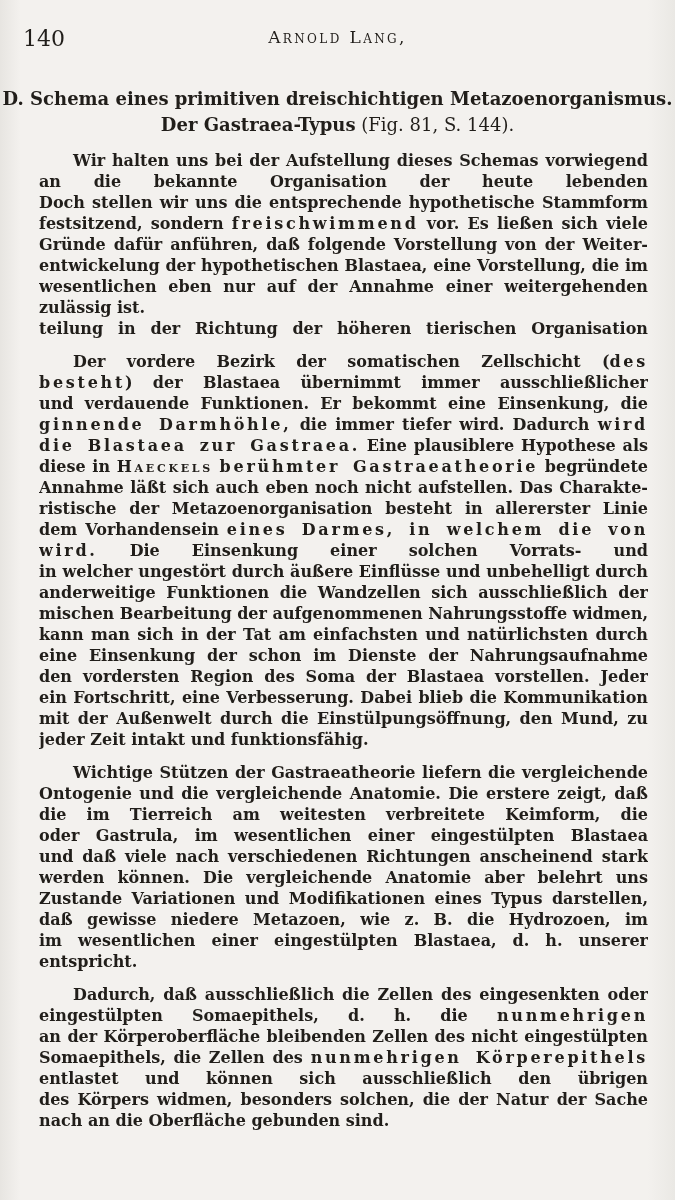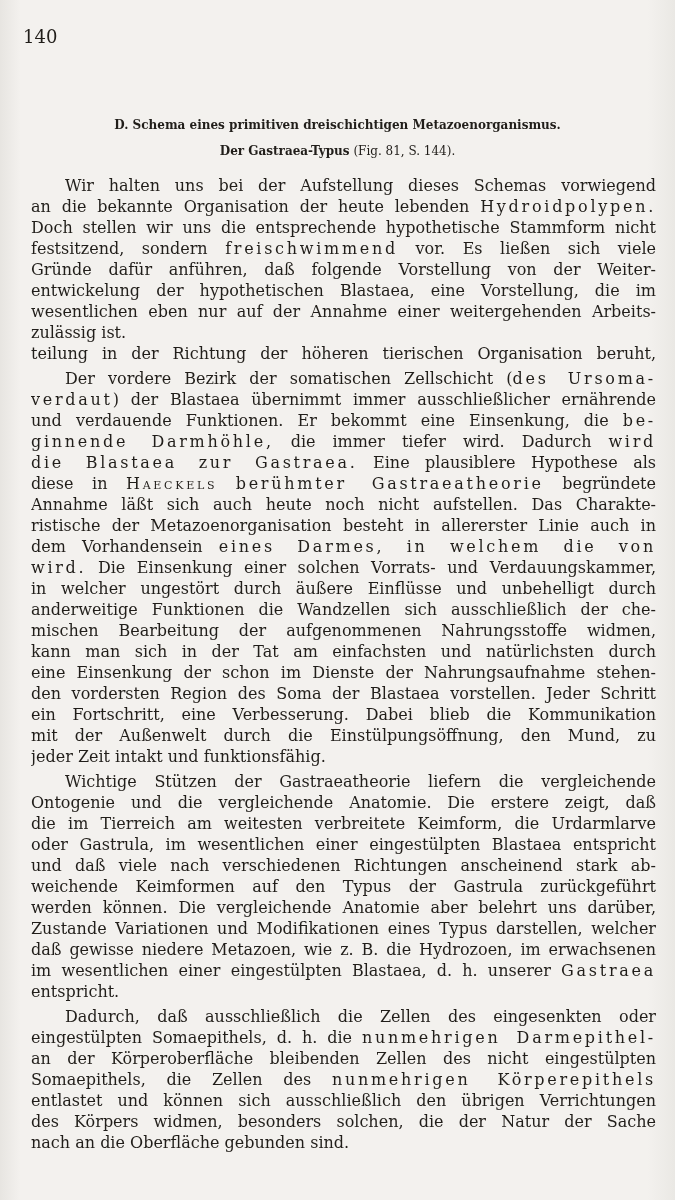--- a/index.html
+++ b/index.html
@@ -8,92 +8,92 @@
     margin:0;
     position:relative;
     box-sizing:border-box;
     overflow:hidden;
     background:
       linear-gradient(90deg, #e7e5e1 0, #f3f1ee 3%, #f3f1ee 96%, #eae8e4 100%);
     color:#211e1a;
     font-family:"DejaVu Serif", serif;
     -webkit-font-smoothing:antialiased;
   }
-  .pageno{position:absolute;top:26px;left:23px;font-size:18px;}
+  .pageno{position:absolute;top:26px;left:23px;font-size:22px;}
   .runhead{
     position:absolute;top:27px;left:0;right:0;
     text-align:center;font-variant:small-caps;
     letter-spacing:0.14em;font-size:17px;
   }
-  .heading{padding-top:112px;text-align:center;font-weight:bold;font-size:12px;line-height:26px;}
+  .heading{padding-top:86px;text-align:center;font-weight:bold;font-size:18px;line-height:26px;}
   .heading .fig{font-weight:normal;}
   .body-text{margin:11px 15px 0 27px;}
-  .para{margin:4px;}
+  .para{margin:12px;font-weight:bold;}
   .line{
     font-size:16px;line-height:21px;height:21px;
     text-align:justify;text-align-last:justify;
     overflow:hidden;white-space:normal;
   }
   .line.first{text-indent:34px;}
   .line.last{text-align-last:left;}
   .s-n{letter-spacing:0;}
   .s-g{letter-spacing:0.17em;word-spacing:0.22em;}
   .s-sc{font-variant:small-caps;letter-spacing:0.17em;}
 </style>
 </head>
 <body>
 
 <div class="page">
   <div class="pageno">140</div>
+  <div class="runhead">Arnold Lang,</div>
 
   <div class="heading">
     <div>D. Schema eines primitiven dreischichtigen Metazoenorganismus.</div>
     <div><span>Der Gastraea-Typus</span><span class="fig"> (Fig. 81, S. 144).</span></div>
   </div>
 
   <div class="body-text">
       <div class="para">
         <div class="line first"><span class="s-n">Wir halten uns bei der Aufstellung dieses Schemas vorwiegend</span></div>
         <div class="line"><span class="s-n">an die bekannte Organisation der heute lebenden </span><span class="s-g">Hydroidpolypen.</span></div>
         <div class="line"><span class="s-n">Doch stellen wir uns die entsprechende hypothetische Stammform nicht</span></div>
         <div class="line"><span class="s-n">festsitzend, sondern </span><span class="s-g">freischwimmend</span><span class="s-n"> vor. Es ließen sich viele</span></div>
         <div class="line"><span class="s-n">Gründe dafür anführen, daß folgende Vorstellung von der Weiter-</span></div>
         <div class="line"><span class="s-n">entwickelung der hypothetischen Blastaea, eine Vorstellung, die im</span></div>
         <div class="line"><span class="s-n">wesentlichen eben nur auf der Annahme einer weitergehenden Arbeits-</span></div>
         <div class="line last"><span class="s-n">zulässig ist.</span></div>
         <div class="line"><span class="s-n">teilung in der Richtung der höheren tierischen Organisation beruht,</span></div>
       </div>
       <div class="para">
         <div class="line first"><span class="s-n">Der vordere Bezirk der somatischen Zellschicht (</span><span class="s-g">des Ursoma-</span></div>
-        <div class="line"><span class="s-g">verdaut</span><span class="s-n">) der Blastaea übernimmt immer ausschließlicher ernährende</span></div>
+        <div class="line"><span class="s-g">besteht</span><span class="s-n">) der Blastaea übernimmt immer ausschließlicher ernährende</span></div>
         <div class="line"><span class="s-n">und verdauende Funktionen. Er bekommt eine Einsenkung, die </span><span class="s-g">be-</span></div>
         <div class="line"><span class="s-g">ginnende Darmhöhle,</span><span class="s-n"> die immer tiefer wird. Dadurch </span><span class="s-g">wird</span></div>
         <div class="line"><span class="s-g">die Blastaea zur Gastraea.</span><span class="s-n"> Eine plausiblere Hypothese als</span></div>
         <div class="line"><span class="s-n">diese in </span><span class="s-sc">Haeckels</span><span class="s-n"> </span><span class="s-g">berühmter Gastraeatheorie</span><span class="s-n"> begründete</span></div>
-        <div class="line"><span class="s-n">Annahme läßt sich auch heute noch nicht aufstellen. Das Charakte-</span></div>
+        <div class="line"><span class="s-n">Annahme läßt sich auch eben noch nicht aufstellen. Das Charakte-</span></div>
         <div class="line"><span class="s-n">ristische der Metazoenorganisation besteht in allererster Linie auch in</span></div>
         <div class="line"><span class="s-n">dem Vorhandensein </span><span class="s-g">eines Darmes, in welchem die von</span></div>
         <div class="line"><span class="s-g">wird.</span><span class="s-n"> Die Einsenkung einer solchen Vorrats- und Verdauungskammer,</span></div>
         <div class="line"><span class="s-n">in welcher ungestört durch äußere Einflüsse und unbehelligt durch</span></div>
         <div class="line"><span class="s-n">anderweitige Funktionen die Wandzellen sich ausschließlich der che-</span></div>
         <div class="line"><span class="s-n">mischen Bearbeitung der aufgenommenen Nahrungsstoffe widmen,</span></div>
         <div class="line"><span class="s-n">kann man sich in der Tat am einfachsten und natürlichsten durch</span></div>
         <div class="line"><span class="s-n">eine Einsenkung der schon im Dienste der Nahrungsaufnahme stehen-</span></div>
         <div class="line"><span class="s-n">den vordersten Region des Soma der Blastaea vorstellen. Jeder Schritt</span></div>
         <div class="line"><span class="s-n">ein Fortschritt, eine Verbesserung. Dabei blieb die Kommunikation</span></div>
         <div class="line"><span class="s-n">mit der Außenwelt durch die Einstülpungsöffnung, den Mund, zu</span></div>
         <div class="line last"><span class="s-n">jeder Zeit intakt und funktionsfähig.</span></div>
       </div>
       <div class="para">
         <div class="line first"><span class="s-n">Wichtige Stützen der Gastraeatheorie liefern die vergleichende</span></div>
         <div class="line"><span class="s-n">Ontogenie und die vergleichende Anatomie. Die erstere zeigt, daß</span></div>
         <div class="line"><span class="s-n">die im Tierreich am weitesten verbreitete Keimform, die Urdarmlarve</span></div>
         <div class="line"><span class="s-n">oder Gastrula, im wesentlichen einer eingestülpten Blastaea entspricht</span></div>
         <div class="line"><span class="s-n">und daß viele nach verschiedenen Richtungen anscheinend stark ab-</span></div>
-        <div class="line"><span class="s-n">weichende Keimformen auf den Typus der Gastrula zurückgeführt</span></div>
         <div class="line"><span class="s-n">werden können. Die vergleichende Anatomie aber belehrt uns darüber,</span></div>
         <div class="line"><span class="s-n">Zustande Variationen und Modifikationen eines Typus darstellen, welcher</span></div>
         <div class="line"><span class="s-n">daß gewisse niedere Metazoen, wie z. B. die Hydrozoen, im erwachsenen</span></div>
         <div class="line"><span class="s-n">im wesentlichen einer eingestülpten Blastaea, d. h. unserer </span><span class="s-g">Gastraea</span></div>
         <div class="line last"><span class="s-n">entspricht.</span></div>
       </div>
       <div class="para">
         <div class="line first"><span class="s-n">Dadurch, daß ausschließlich die Zellen des eingesenkten oder</span></div>
         <div class="line"><span class="s-n">eingestülpten Somaepithels, d. h. die </span><span class="s-g">nunmehrigen Darmepithel-</span></div>
         <div class="line"><span class="s-n">an der Körperoberfläche bleibenden Zellen des nicht eingestülpten</span></div>

